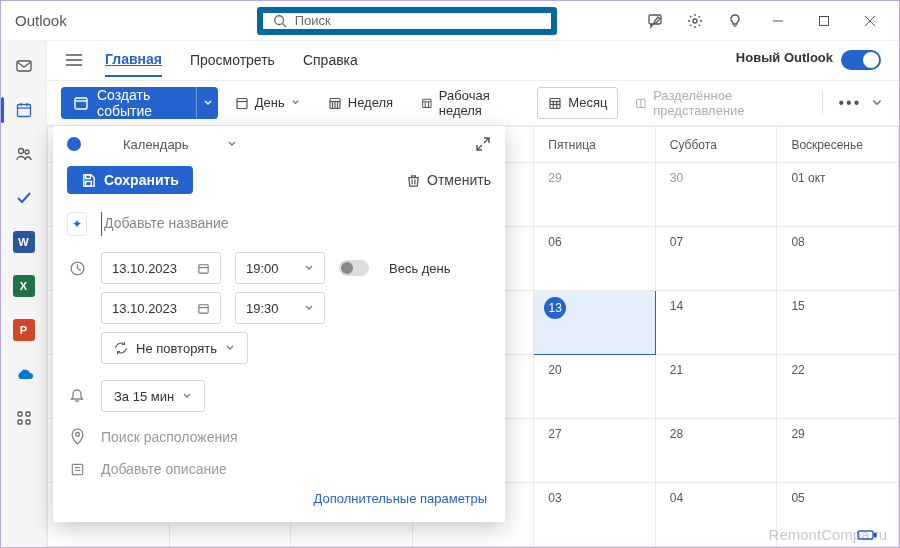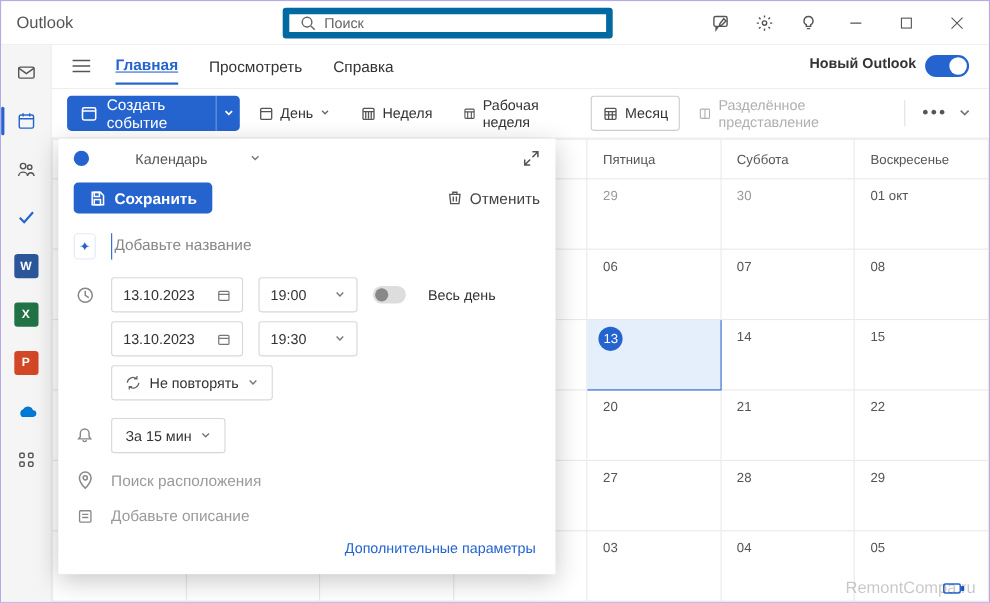--- a/index.html
+++ b/index.html
@@ -60,21 +60,21 @@
   .grid-table td.dim{ color:#999;}
 
   
   .popup { position:absolute; left:6px; top:0; width:452px; background:#fff; box-shadow:0 6px 22px rgba(0,0,0,0.22); z-index:10;}
   .pop-head { display:flex; align-items:center; padding:10px 14px;gap:32px;}
   .cal-dot{ width:14px;height:14px;border-radius:50%; background:#2564cf;border:2px solid #2564cf;margin-right:10px;}
   .cal-label { font-size:13px; color:#555; margin-right:6px;}
   .pop-head .spacer { flex:1;}
   .pop-actions { display:flex;align-items:center; padding: 4px 14px 10px 14px;}
   .save-btn{ display:flex;align-items:center;gap:8px; background:#2564cf;color:#fff; padding:6px 14px;border-radius:4px;font-size:14px;font-weight:600;}
-  .cancel{ margin-left:auto; display:flex;gap:6px;color:#444;font-size:14px;}
+  .cancel{ margin-left:auto; display:flex;align-items:center;gap:6px;color:#444;font-size:14px;}
   .field-row{ display:flex;align-items:center; padding:8px 14px; gap:14px;}
   .ficon{ width:20px; color:#888; display:flex;justify-content:center;}
   .title-input { font-size:14px; color:#888; flex:1;}
   .title-cursor { display:inline-block; width:1px; height:24px; background:#2564cf; vertical-align:middle; margin-right:2px;}
   .pill{ display:flex;align-items:center;height:32px;border:1px solid #d7d7d7;border-radius:3px; padding:0 10px;font-size:13px;gap:8px; color:#333;}
   .date-pill{ width:120px; justify-content:space-between;}
   .time-pill{ width:90px; justify-content:space-between;}
   .repeat-pill{ padding:0 12px;}
   .remind-pill{ padding:0 12px;}
   .allday-toggle{ width:30px;height:16px;border-radius:8px;background:#ddd;position:relative;margin-right:6px;}

